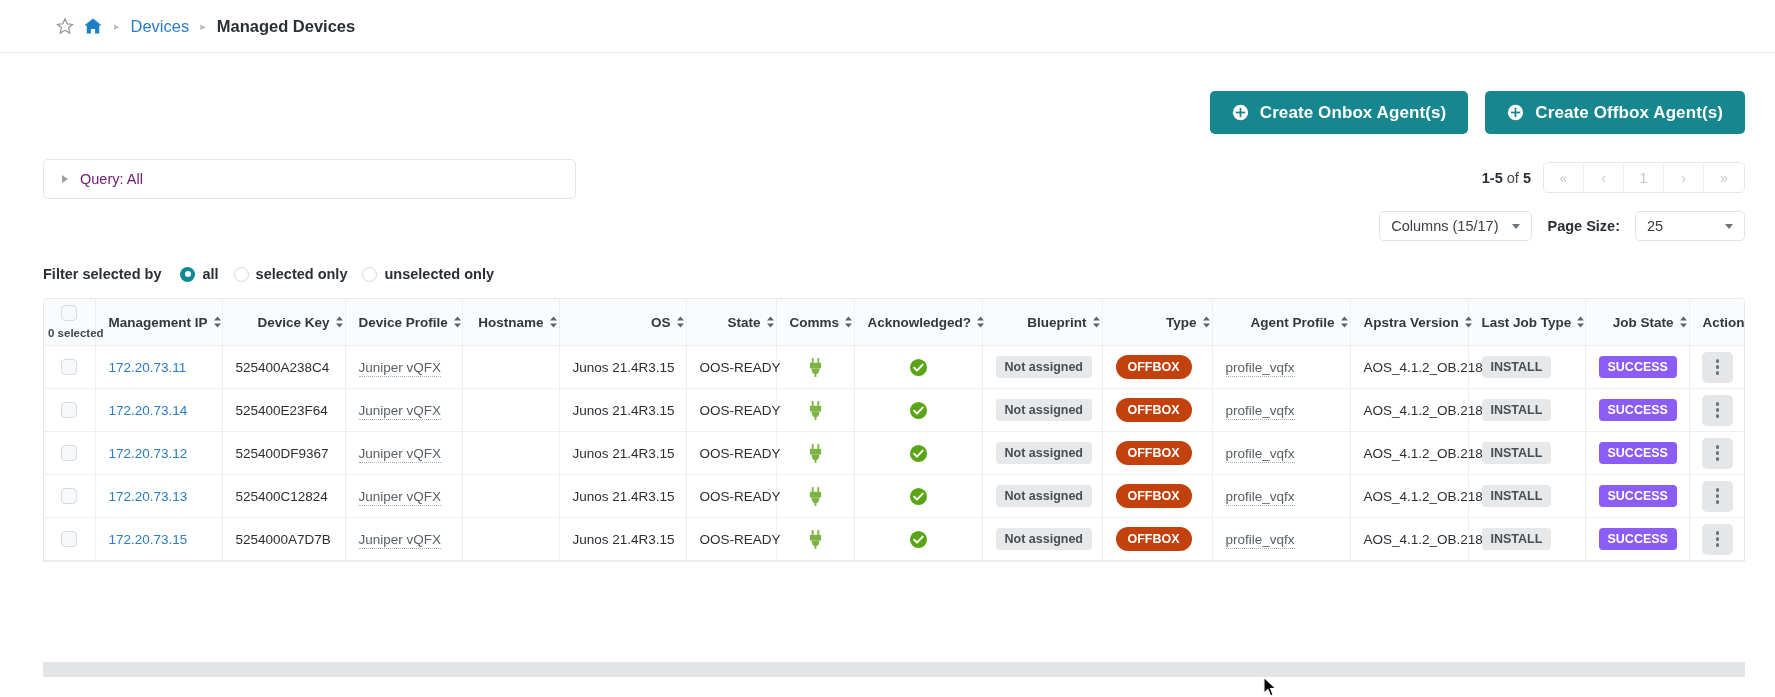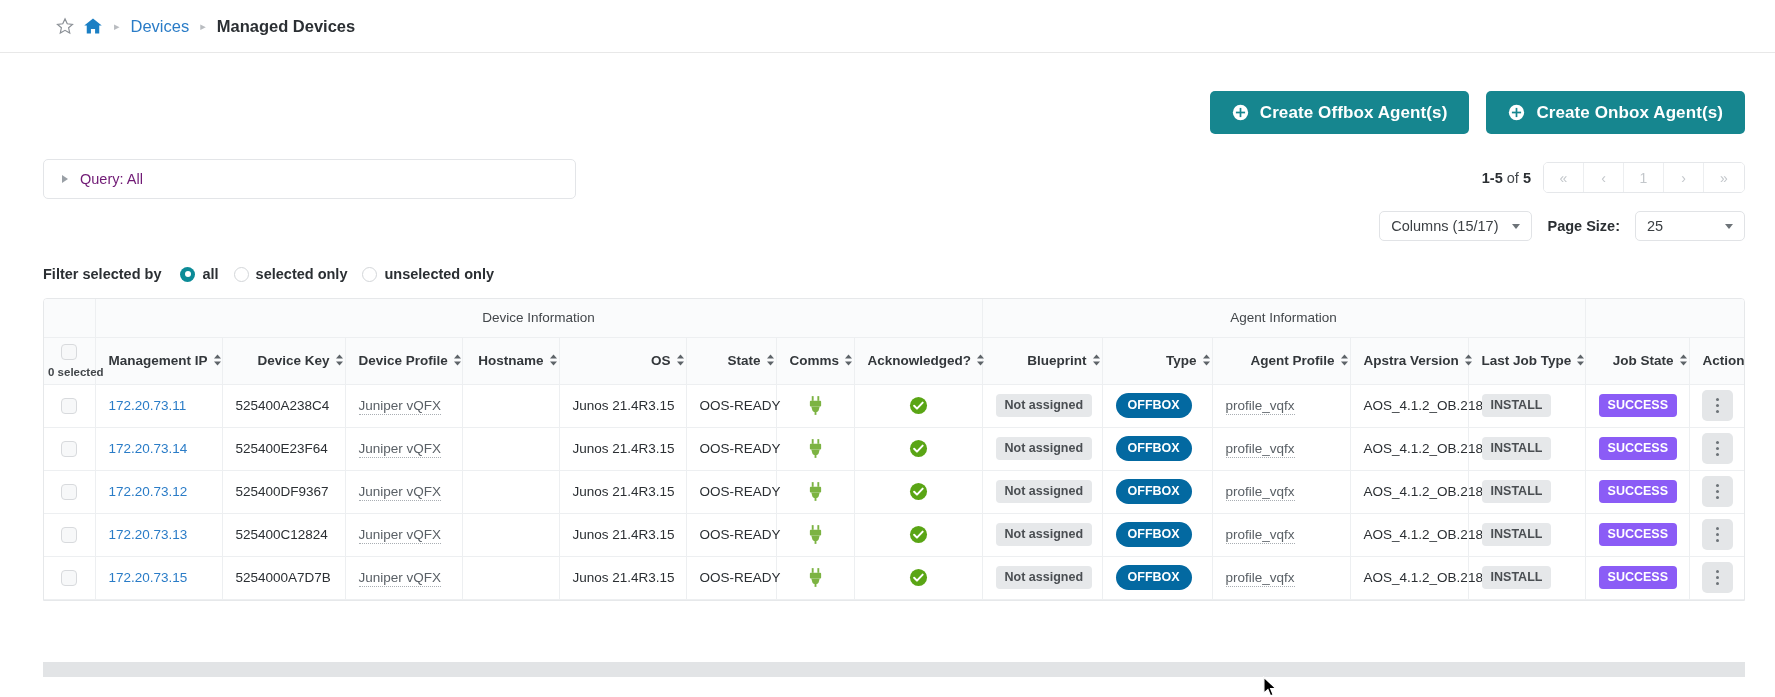--- a/index.html
+++ b/index.html
@@ -205,21 +205,21 @@
   }
   .badge {
     display: inline-block;
     border-radius: 4px;
     font-size: 12.5px;
     font-weight: bold;
     padding: 5px 9px;
     line-height: 1;
   }
   .badge-grey { background: #e6e8ea; color: #4a4e52; font-weight: bold; }
-  .badge-purple { background: #0369a1; color: #fff; border-radius: 13px; padding: 6px 12px; }
+  .badge-purple { background: #c2410c; color: #fff; border-radius: 13px; padding: 6px 12px; }
   .badge-green { background: #8b5cf6; color: #fff; }
   .kebab-btn {
     width: 31px; height: 31px;
     background: #e4e6e8; border: none; border-radius: 5px;
     display: flex; flex-direction: column; align-items: center; justify-content: center;
     gap: 2.5px; margin: 0 auto; cursor: pointer;
   }
   .kebab-btn i { width: 3.5px; height: 3.5px; border-radius: 50%; background: #6d7378; display:block; }
   .plug-icon { width: 15px; height: 19px; display: block; margin: 0 auto; }
   .check-circle { width: 19px; height: 19px; display: block; margin: 0 auto; }
@@ -260,31 +260,31 @@
 
 <div class="actions-row">
   <button class="btn">
     <span>
       <svg class="plus-icon" viewBox="0 0 20 20" fill="#fff">
         <circle cx="10" cy="10" r="9"></circle>
         <rect x="9" y="4.6" width="2" height="10.8" fill="#16868f"></rect>
         <rect x="4.6" y="9" width="10.8" height="2" fill="#16868f"></rect>
       </svg>
     </span>
-    <span>Create Offbox Agent(s)</span>
+    <span>Create Onbox Agent(s)</span>
   </button>
   <button class="btn">
     <span>
       <svg class="plus-icon" viewBox="0 0 20 20" fill="#fff">
         <circle cx="10" cy="10" r="9"></circle>
         <rect x="9" y="4.6" width="2" height="10.8" fill="#16868f"></rect>
         <rect x="4.6" y="9" width="10.8" height="2" fill="#16868f"></rect>
       </svg>
     </span>
-    <span>Create Onbox Agent(s)</span>
+    <span>Create Offbox Agent(s)</span>
   </button>
 </div>
 
 <div class="query-bar">
   <span class="query-caret"></span>
   <span class="query-text">Query: All</span>
 </div>
 
 <div class="pager-wrap">
   <div class="pager-summary">
@@ -344,26 +344,20 @@
         <col style="width:120px">
         <col style="width:110px">
         <col style="width:138px">
       <col style="width:118px">
         <col style="width:117px">
         <col style="width:104px">
         <col style="width:57px">
     </colgroup>
     <thead>
       <tr>
-        <th class="grp-head"></th>
-        <th class="grp-head" colspan="8">Device Information</th>
-        <th class="grp-head" colspan="5">Agent Information</th>
-        <th class="grp-head" colspan="2"></th>
-      </tr>
-      <tr>
         <th class="chk-head">
           <span class="checkbox"></span>
           <div class="sel-count">0 selected</div>
         </th>
         <th class="col-head"><span>Management IP</span><span class="sort-ico"><svg width="9" height="12" viewBox="0 0 9 12">
                 <path d="M4.5 0.5 8 4.5H1z" fill="#5d6368"></path>
                 <path d="M4.5 11.5 1 7.5h7z" fill="#5d6368"></path>
               </svg></span></th>
         <th class="col-head"><span>Device Key</span><span class="sort-ico"><svg width="9" height="12" viewBox="0 0 9 12">
                 <path d="M4.5 0.5 8 4.5H1z" fill="#5d6368"></path>

